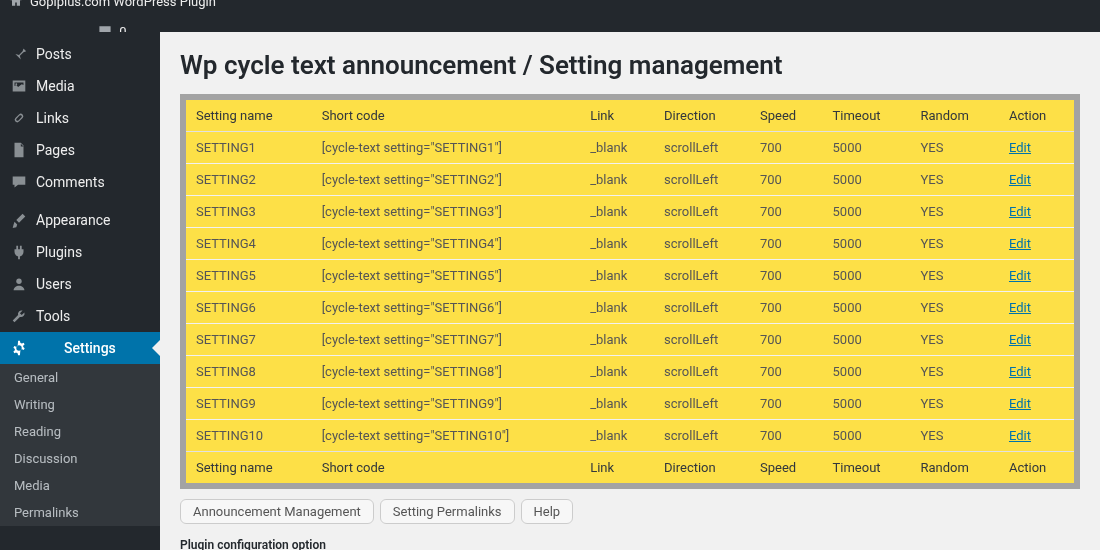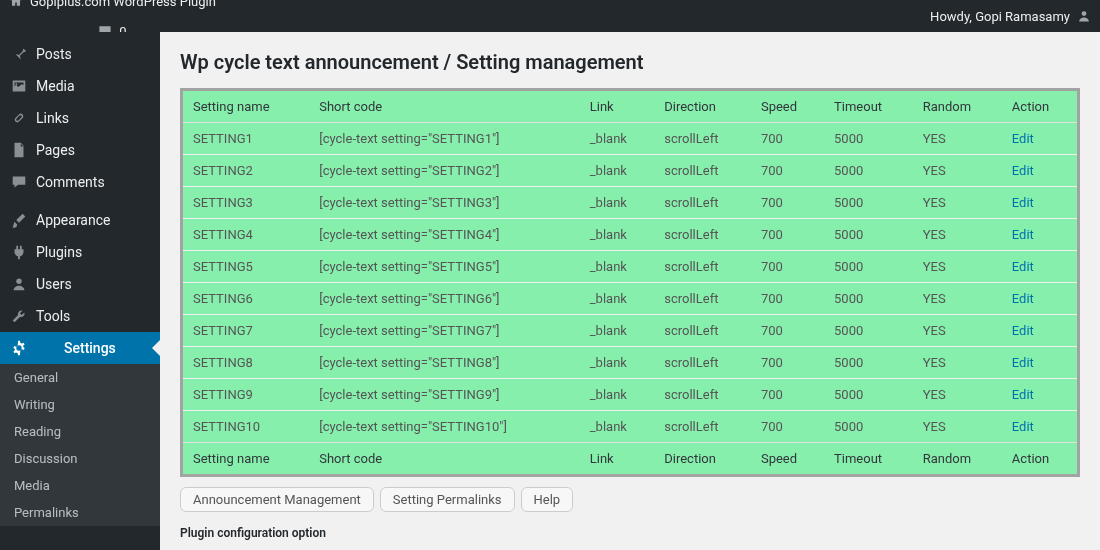--- a/index.html
+++ b/index.html
@@ -18,31 +18,31 @@
     .menu-item svg { width: 18px; height: 18px; fill: rgba(240,245,250,.5); flex-shrink: 0; }
     .menu-item.current { background: #0073aa; color: #fff; font-weight: 500; gap: 36px; }
     .menu-item.current svg { fill: #fff; }
     .menu-item.current::after { content: ""; position: absolute; right: 0; top: 50%; transform: translateY(-50%); border: 8px solid transparent; border-right-color: #f1f1f1; }
     .menu-sep { height: 6px; }
     .submenu { background: #32373c; }
     .submenu-item { padding: 6px 10px 6px 14px; color: rgba(240,245,250,.7); font-size: 13px; cursor: pointer; }
 
     
     .main { flex: 1; padding: 10px 20px 20px 20px; overflow-y: auto; }
-    .page-title { font-size: 20px; font-weight: 400; color: #23282d; margin: 8px 0 14px 0; }
+    .page-title { font-size: 26px; font-weight: 400; color: #23282d; margin: 8px 0 14px 0; }
     .page-title strong { font-weight: 600; }
 
     
-    table.settings { width: 100%; border-collapse: collapse; background: #86efac; border: 3px solid #a3a3a3; }
+    table.settings { width: 100%; border-collapse: collapse; background: #fde047; border: 6px solid #a3a3a3; }
     table.settings th, table.settings td { text-align: left; padding: 8px 10px; font-size: 13px; }
     table.settings thead th, table.settings tfoot th { font-weight: 400; color: #32373c; border-bottom: 1px solid #e1e1e1; }
     table.settings tfoot th { border-bottom: none; border-top: 1px solid #e1e1e1; }
     table.settings tbody td { border-bottom: 1px solid #f1f1f1; color: #555; }
     table.settings tbody tr:last-child td { border-bottom: none; }
-    .edit-link { color: #0073aa; cursor: pointer; }
+    .edit-link { color: #0073aa; cursor: pointer; text-decoration: underline; }
 
     
     .btn-row { margin: 10px 0 14px 0; display: flex; gap: 6px; }
     .btn { background: #f7f7f7; border: 1px solid #ccc; border-radius: 6px; padding: 4px 12px; font-size: 13px; color: #555; cursor: pointer; }
 
     
     .config-title { font-size: 12px; font-weight: 600; color: #23282d; margin: 8px 0; }
     .config-list { margin: 6px 0 10px 22px; }
     .config-list li { margin: 3px 0; color: #444; font-size: 13px; }
   </style>
@@ -119,28 +119,20 @@
       <svg viewBox="0 0 20 20">
           <use href="#i-comment"></use>
         </svg>
       <span>0</span>
     </span>
     <span class="adminbar-item">
       <svg viewBox="0 0 20 20">
           <use href="#i-plus"></use>
         </svg>
       <span>New</span>
-    </span>
-  </div>
-  <div class="adminbar-right">
-    <span class="adminbar-item">
-      <span>Howdy, Gopi Ramasamy</span>
-      <svg viewBox="0 0 20 20">
-          <use href="#i-user"></use>
-        </svg>
     </span>
   </div>
 </div>
 
 <div class="wrap">
 
   <div class="sidebar" id="sidebar">
       <div class="menu-sep"></div>
       <div class="menu-item">
         <svg viewBox="0 0 20 20">

